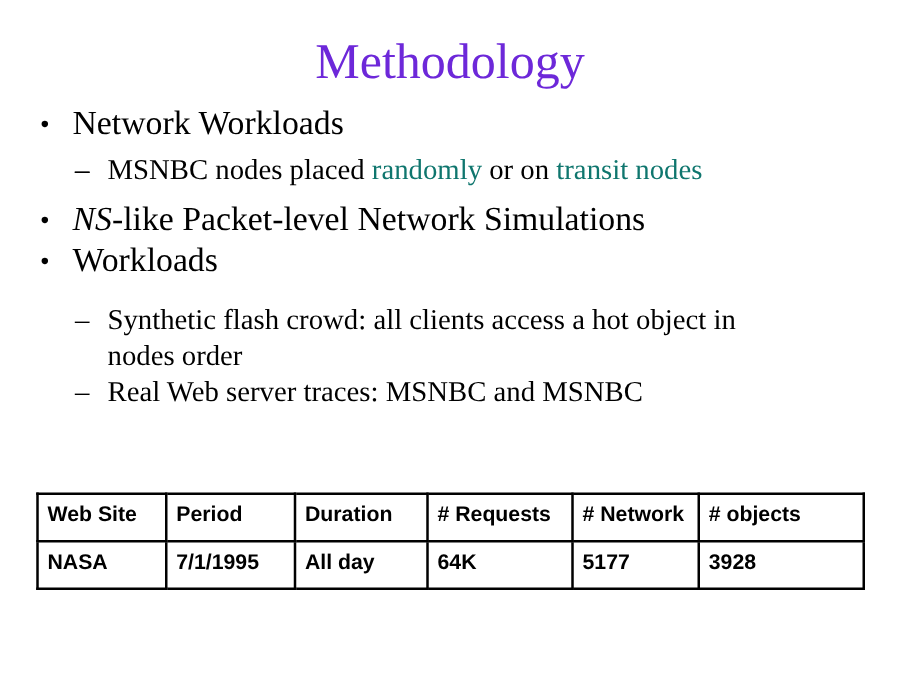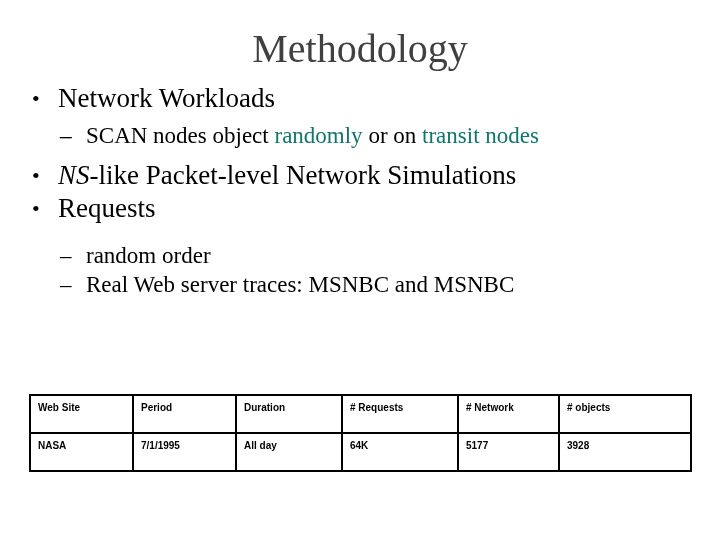--- a/index.html
+++ b/index.html
@@ -26,21 +26,21 @@
   
   .slide-title {
     position: absolute;
     top: 26px;
     left: 0;
     width: 720px;
     text-align: center;
     font-family: "Liberation Serif", "DejaVu Serif", serif;
     font-size: 40px;
     line-height: 46px;
-    color: #404040;
+    color: #6d28d9;
     letter-spacing: 0px;
     white-space: nowrap;
   }
 
   
   .body-block {
     position: absolute;
     top: 82px;
     left: 0;
     width: 720px;
@@ -91,21 +91,21 @@
 
   
   .data-table {
     position: absolute;
     left: 29px;
     top: 394px;
     width: 661px;
     border-collapse: collapse;
     table-layout: fixed;
     font-family: "Liberation Sans", "DejaVu Sans", sans-serif;
-    font-size: 10px;
+    font-size: 17px;
     font-weight: bold;
     color: #000000;
   }
   .data-table td, .data-table th {
     border: 2px solid #000000;
     padding: 6px 7px 6px 7px;
     text-align: left;
     vertical-align: top;
     height: 24px;
     background: #ffffff;
@@ -134,41 +134,42 @@
     </div>
 
     <div class="gap-a"></div>
 
     <div class="lvl2">
       <span class="marker">–</span>
     </div>
 
     <div class="lvl2">
       <span class="marker">–</span>
-      <span>SCAN nodes object </span><span class="blue">randomly</span><span> or on </span><span class="blue">transit nodes</span>
+      <span>MSNBC nodes placed </span><span class="blue">randomly</span><span> or on </span><span class="blue">transit nodes</span>
     </div>
 
     <div class="gap-b"></div>
 
     <div class="lvl1">
       <span class="marker">•</span>
       <span class="italic">NS</span><span>-like Packet-level Network Simulations</span>
     </div>
 
     <div class="lvl1">
       <span class="marker">•</span>
-      <span>Requests</span>
+      <span>Workloads</span>
     </div>
 
     <div class="gap-c"></div>
 
     <div class="lvl2">
       <span class="marker">–</span>
-    </div>
-    <div class="lvl2-cont">random order</div>
+      <span>Synthetic flash crowd: all clients access a hot object in</span>
+    </div>
+    <div class="lvl2-cont">nodes order</div>
 
     <div class="lvl2">
       <span class="marker">–</span>
       <span>Real Web server traces: MSNBC and MSNBC</span>
     </div>
 
   </div>
 
   <table class="data-table">
     <colgroup>

